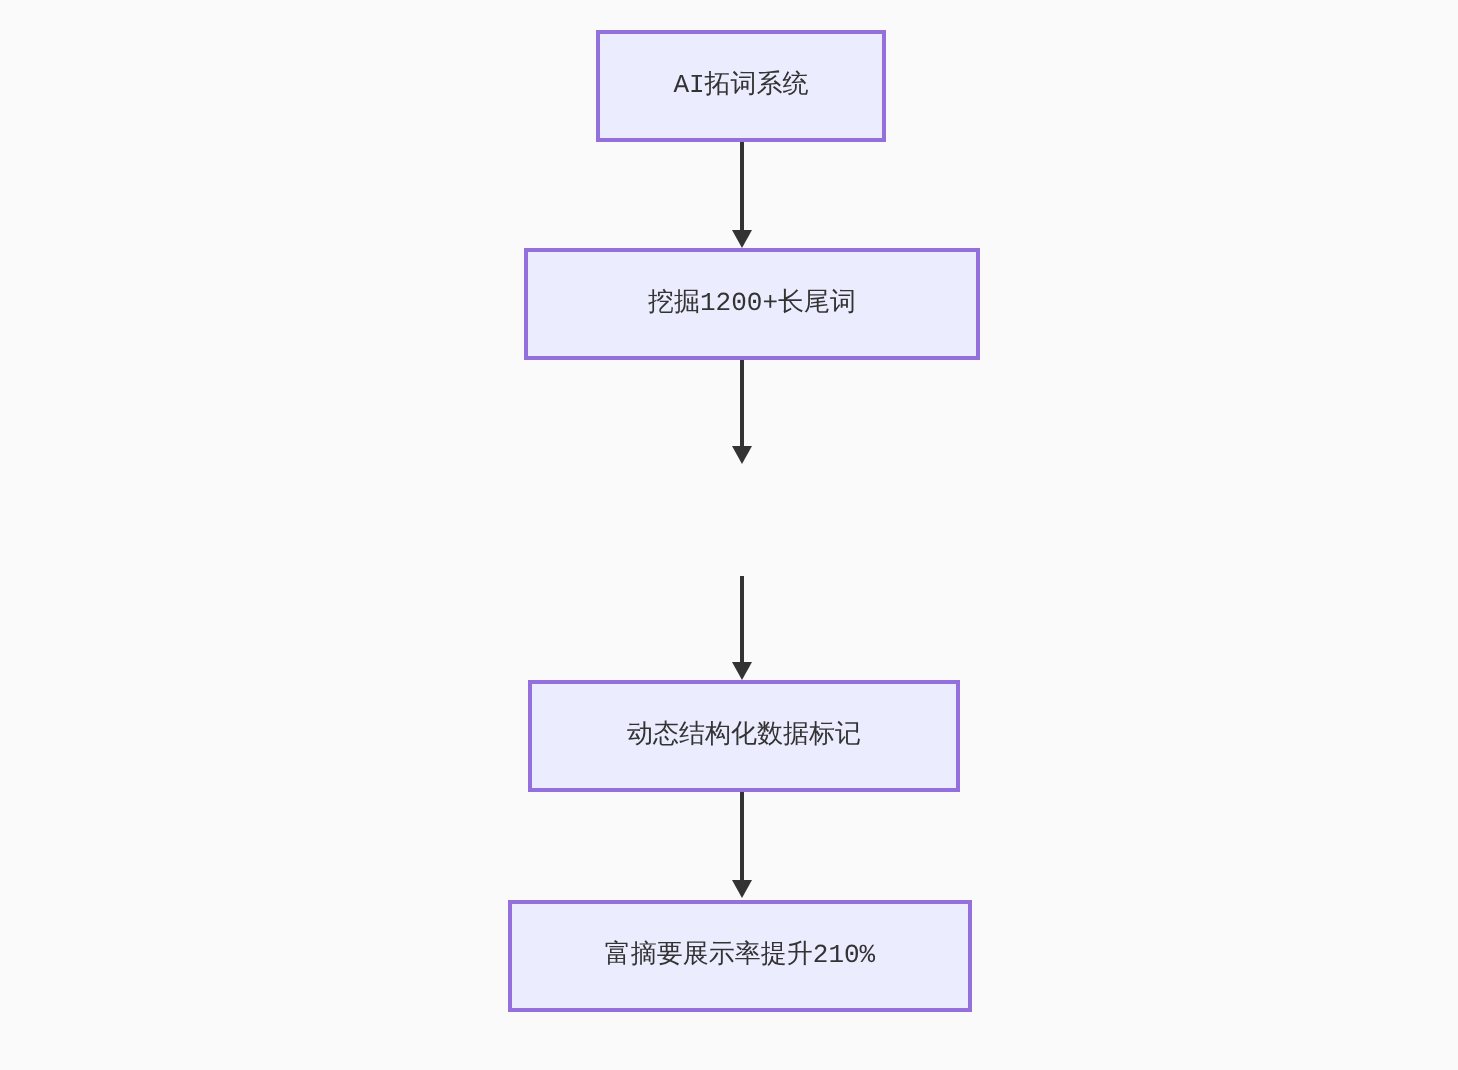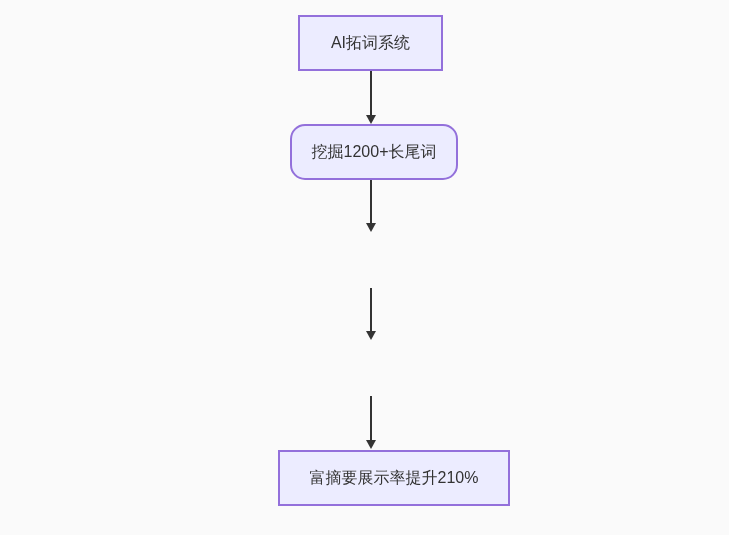--- a/index.html
+++ b/index.html
@@ -22,23 +22,24 @@
     box-sizing: border-box;
     background: var(--node-fill, #ECECFF);
     border: 2px solid var(--node-border, #9370DB);
     display: flex;
     align-items: center;
     justify-content: center;
     text-align: center;
   }
   .node-label {
     color: var(--text, #333333);
-    font-size: 16px;
+    font-size: 13px;
     line-height: 1.2;
     white-space: nowrap;
+    font-family: Liberation Mono, monospace;
   }
   .edge {
     position: absolute;
     width: 12px;
   }
   .edge .shaft {
     position: absolute;
     left: 5px;
     top: 0;
     bottom: 8px;
@@ -63,38 +64,41 @@
 
   <div class="node" style="left:298px; top:15px; width:145px; height:56px;">
     <span class="node-label">AI拓词系统</span>
   </div>
 
   <div class="edge" style="left:365px; top:71px; height:53px;">
     <div class="shaft"></div>
     <div class="head"></div>
   </div>
 
-  <div class="node" style="left:290px; top:124px; width:168px; height:56px;border-radius:15px;">
+  <div class="node" style="left:262px; top:124px; width:228px; height:56px;">
     <span class="node-label">挖掘1200+长尾词</span>
   </div>
 
   <div class="edge" style="left:365px; top:180px; height:52px;">
     <div class="shaft"></div>
     <div class="head"></div>
   </div>
 
 
   <div class="edge" style="left:365px; top:288px; height:52px;">
     <div class="shaft"></div>
     <div class="head"></div>
   </div>
 
+  <div class="node" style="left:264px; top:340px; width:216px; height:56px;">
+    <span class="node-label">动态结构化数据标记</span>
+  </div>
 
   <div class="edge" style="left:365px; top:396px; height:53px;">
     <div class="shaft"></div>
     <div class="head"></div>
   </div>
 
-  <div class="node" style="left:254px; top:450px; width:232px; height:56px;margin-left:24px;">
+  <div class="node" style="left:254px; top:450px; width:232px; height:56px;">
     <span class="node-label">富摘要展示率提升210%</span>
   </div>
 
 </div>
 
 </body></html>

